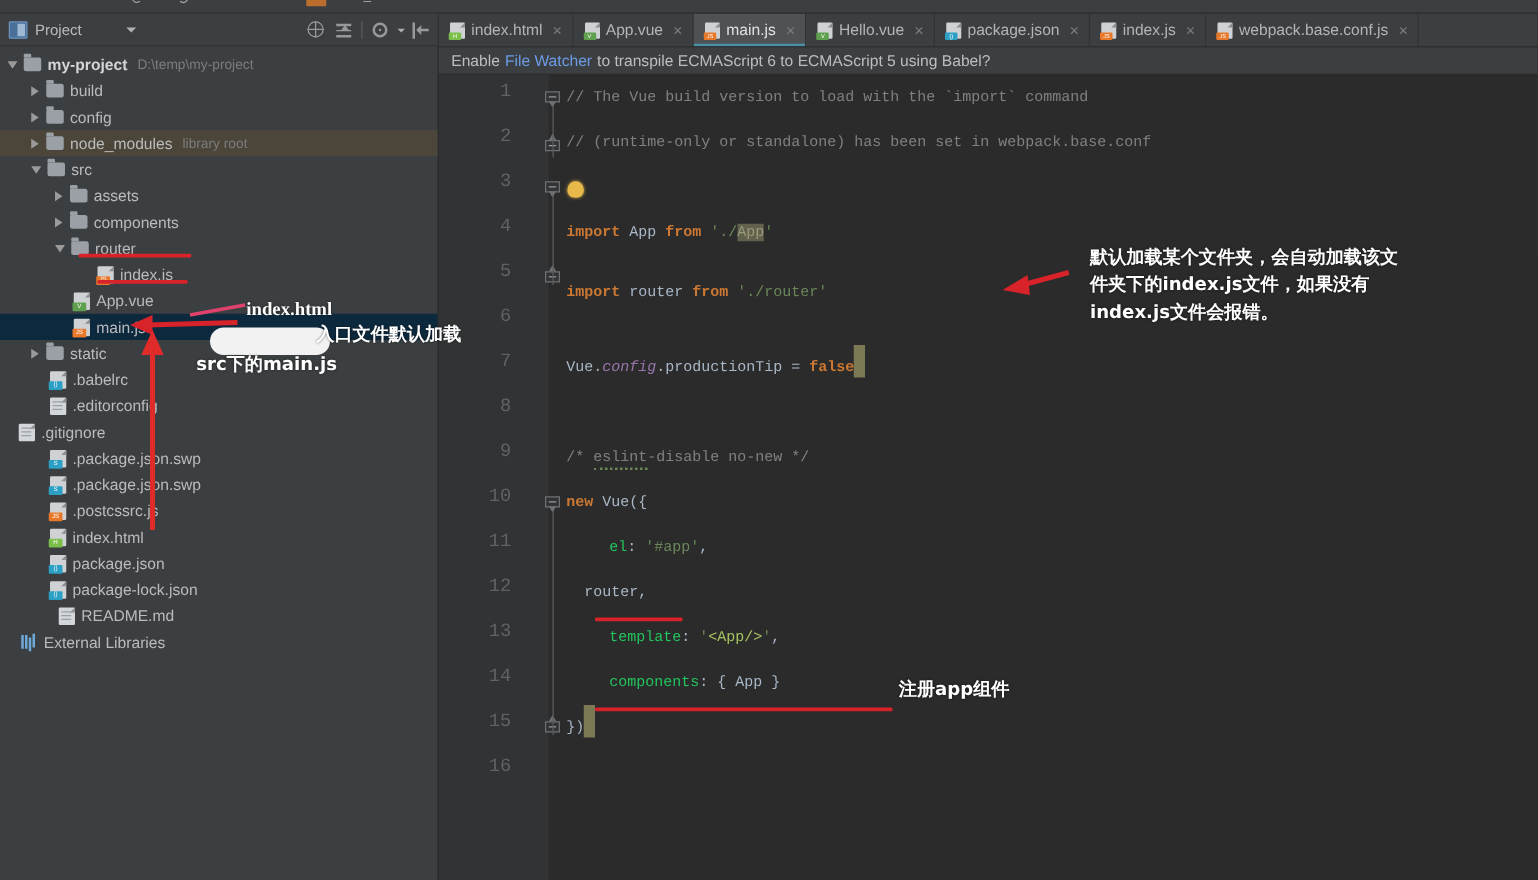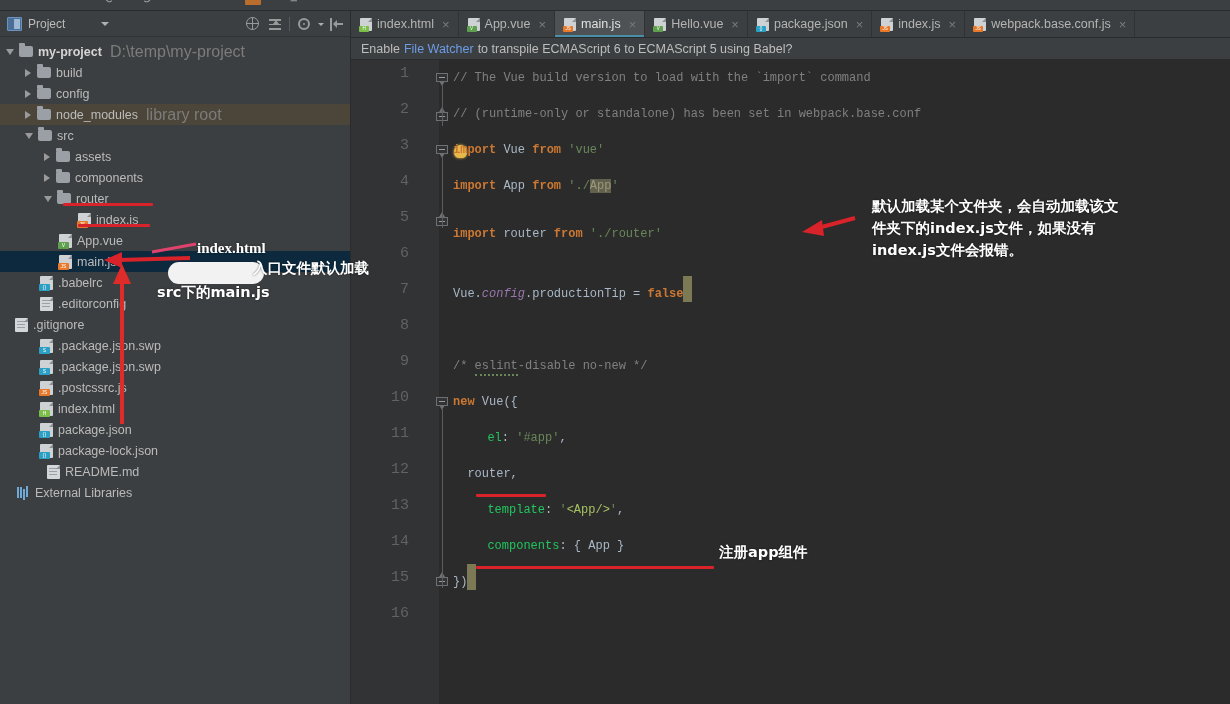--- a/index.html
+++ b/index.html
@@ -145,21 +145,21 @@
   .b-js { background: #e8792a; }
   .b-vue { background: #5fa04e; }
   .b-html { background: #7bbf4a; }
   .b-json { background: #2b9fc4; }
   .fileico.plain { background: #d4d7d9; }
   .fileico.plain::before {
     content: ""; position: absolute; left: 2px; top: 3px; width: 8px; height: 1px;
     background: #9aa0a6; box-shadow: 0 3px 0 #9aa0a6, 0 6px 0 #9aa0a6;
   }
   .name-bold { font-weight: bold; color: #d5d5d5; }
-  .hintpath { color: #7c7c7c; margin-left: 8px; font-size: 16px; }
+  .hintpath { color: #7c7c7c; margin-left: 8px; font-size: 11px; }
   .extlib-ico {
     width: 13px; height: 13px; flex: none; margin-right: 5px; position: relative;
   }
   .extlib-ico::before {
     content: ""; position: absolute; left: 0; top: 1px; width: 2px; height: 11px;
     background: #6ea9d8; box-shadow: 3px 0 0 #6ea9d8, 6px 2px 0 #6ea9d8, 9px -1px 0 #6ea9d8;
   }
 
   
   .editor {
@@ -368,20 +368,25 @@
             <span class="badge b-vue">V</span>
           </div>
           <span>App.vue</span>
         </div>
         <div class="row sel" style="padding-left: 44px;">
           <div class="arrow none"></div>
           <div class="fileico">
             <span class="badge b-js">JS</span>
           </div>
           <span>main.js</span>
+        </div>
+        <div class="row" style="padding-left: 25px;">
+          <div class="arrow closed"></div>
+          <div class="folder"></div>
+          <span>static</span>
         </div>
         <div class="row" style="padding-left: 25px;">
           <div class="arrow none"></div>
           <div class="fileico">
             <span class="badge b-json">{}</span>
           </div>
           <span>.babelrc</span>
         </div>
         <div class="row" style="padding-left: 25px;">
           <div class="arrow none"></div>
@@ -554,21 +559,20 @@
       <div class="foldline" style="top:24px;height:42px;"></div>
       <div class="foldline" style="top:96px;height:72px;"></div>
       <div class="foldline" style="top:348px;height:180px;"></div>
 
       <div class="bulb" style="left:103px;top:85px;"></div>
       <div class="rightcrumb" style="top:200px;left:-4px;">⋮</div>
 
       <div class="codecol">
         <div class="cline" style="top:0px;"><span class="cmt">// The Vue build version to load with the `import` command</span></div>
         <div class="cline" style="top:36px;"><span class="cmt">// (runtime-only or standalone) has been set in webpack.base.conf</span></div>
-        <div class="cline" style="top:72px;"><span class="k">import</span><span class="plain"> Vue </span><span class="k">from</span><span class="s"> 'vue'</span></div>
         <div class="cline" style="top:108px;"><span class="k">import</span><span class="plain"> App </span><span class="k">from</span><span class="s"> './</span><span class="hlbox">App</span><span class="s">'</span></div>
         <div class="cline" style="top:156px;"><span class="k">import</span><span class="plain"> router </span><span class="k">from</span><span class="s"> './router'</span></div>
         <div class="cline" style="top:180px;"></div>
         <div class="cline" style="top:216px;"><span class="plain">Vue.</span><span class="pfi">config</span><span class="plain">.productionTip = </span><span class="k">false</span><span class="caretbox"></span></div>
         <div class="cline" style="top:252px;"></div>
         <div class="cline" style="top:288px;"><span class="cmt">/* </span><span class="cmt wavy">eslint</span><span class="cmt">-disable no-new */</span></div>
         <div class="cline" style="top:324px;"><span class="k">new</span><span class="plain"> Vue({</span></div>
         <div class="cline" style="top:360px;"><span class="plain">  </span><span class="pf">el</span><span class="plain">: </span><span class="s">'#app'</span><span class="plain">,</span></div>
         <div class="cline" style="top:396px;"><span class="plain">  router,</span></div>
         <div class="cline" style="top:432px;"><span class="plain">  </span><span class="pf">template</span><span class="plain">: </span><span class="s">'</span><span class="tmpl">&lt;App/&gt;</span><span class="s">'</span><span class="plain">,</span></div>

